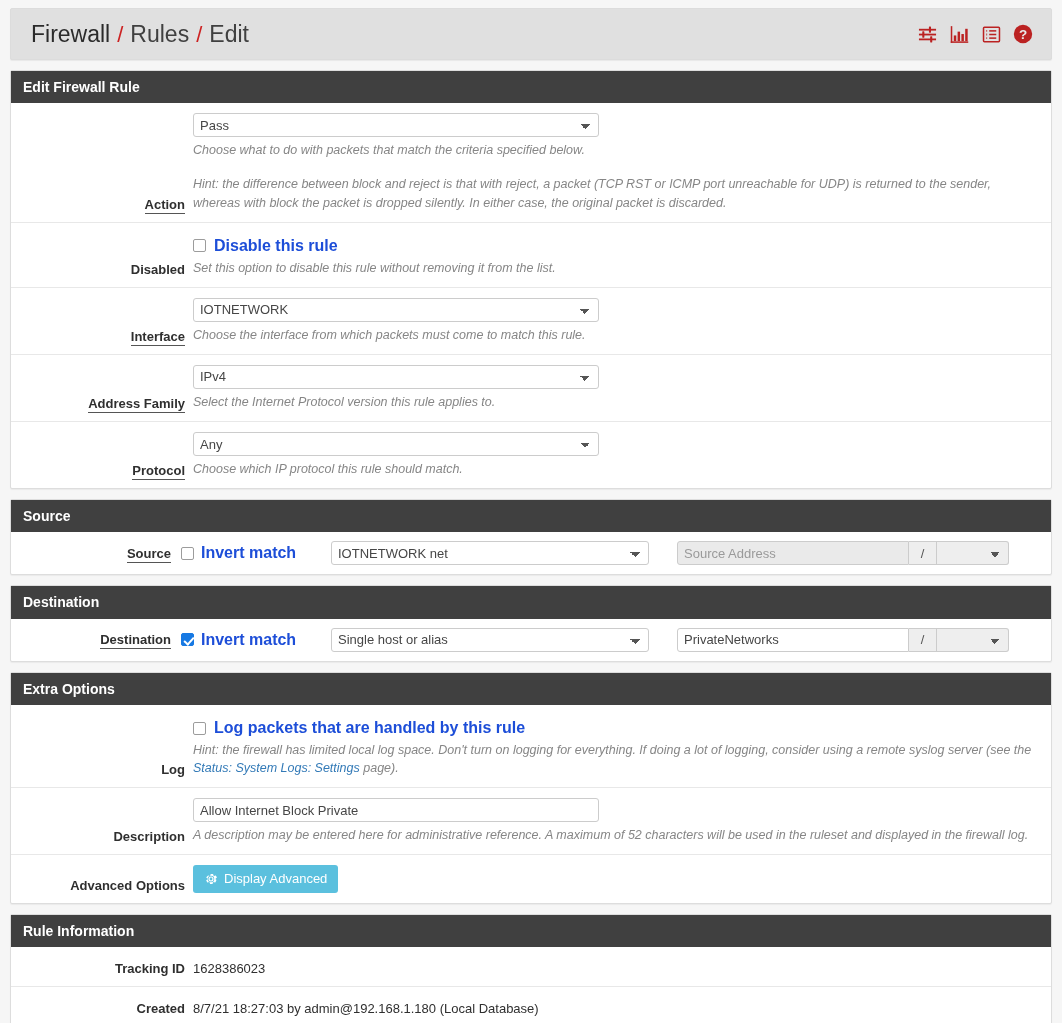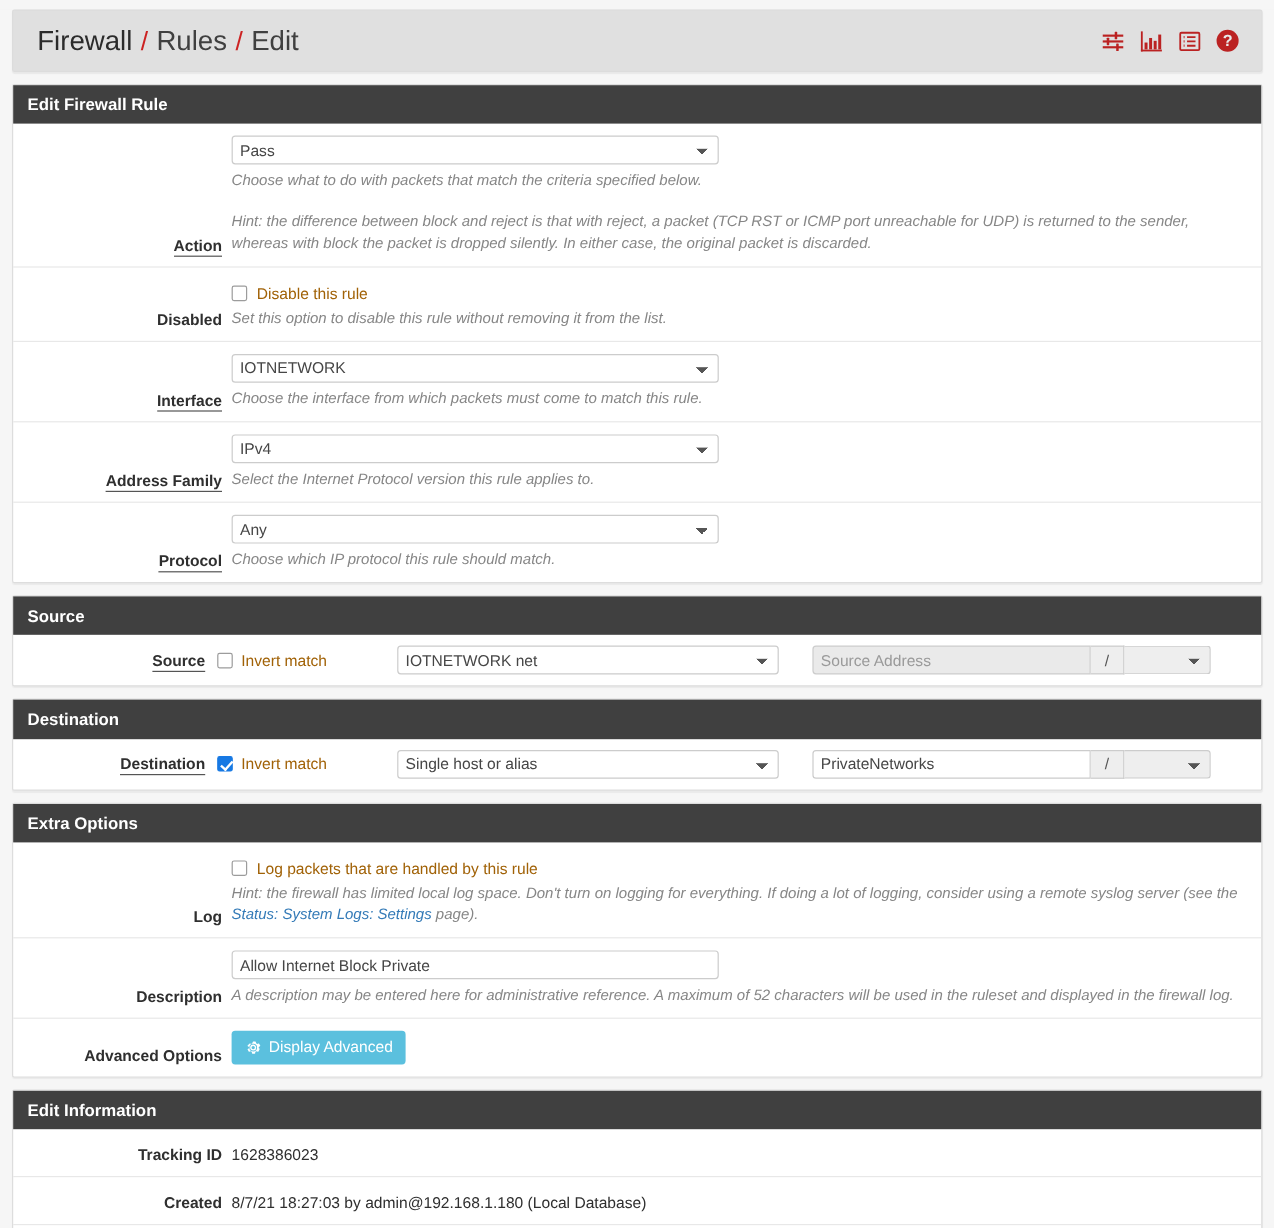--- a/index.html
+++ b/index.html
@@ -187,23 +187,24 @@
     position: absolute;
     left: 3.5px;
     top: 0.5px;
     width: 4px;
     height: 8px;
     border: solid #fff;
     border-width: 0 2px 2px 0;
     transform: rotate(42deg);
   }
   .cblabel {
-    color: #a16207;
-    font-size: 13px;
-    cursor: pointer;
+    color: #1d4ed8;
+    font-size: 16px;
+    cursor: pointer;
+    font-weight: bold;
   }
 
   
   .sd-row {
     display: flex;
     align-items: center;
     padding: 9px 0;
     border-bottom: none;
   }
   .sd-label {
@@ -499,21 +500,21 @@
             </span>
             <span>Display Advanced</span>
           </button>
         </div>
       </div>
 
     </div>
   </div>
 
   <div class="panel">
-    <div class="panel-heading">Edit Information</div>
+    <div class="panel-heading">Rule Information</div>
     <div class="panel-body">
 
       <div class="frow inforow">
         <div class="flabel">
           <span>Tracking ID</span>
         </div>
         <div class="fctl infoval">1628386023</div>
       </div>
 
       <div class="frow inforow">

